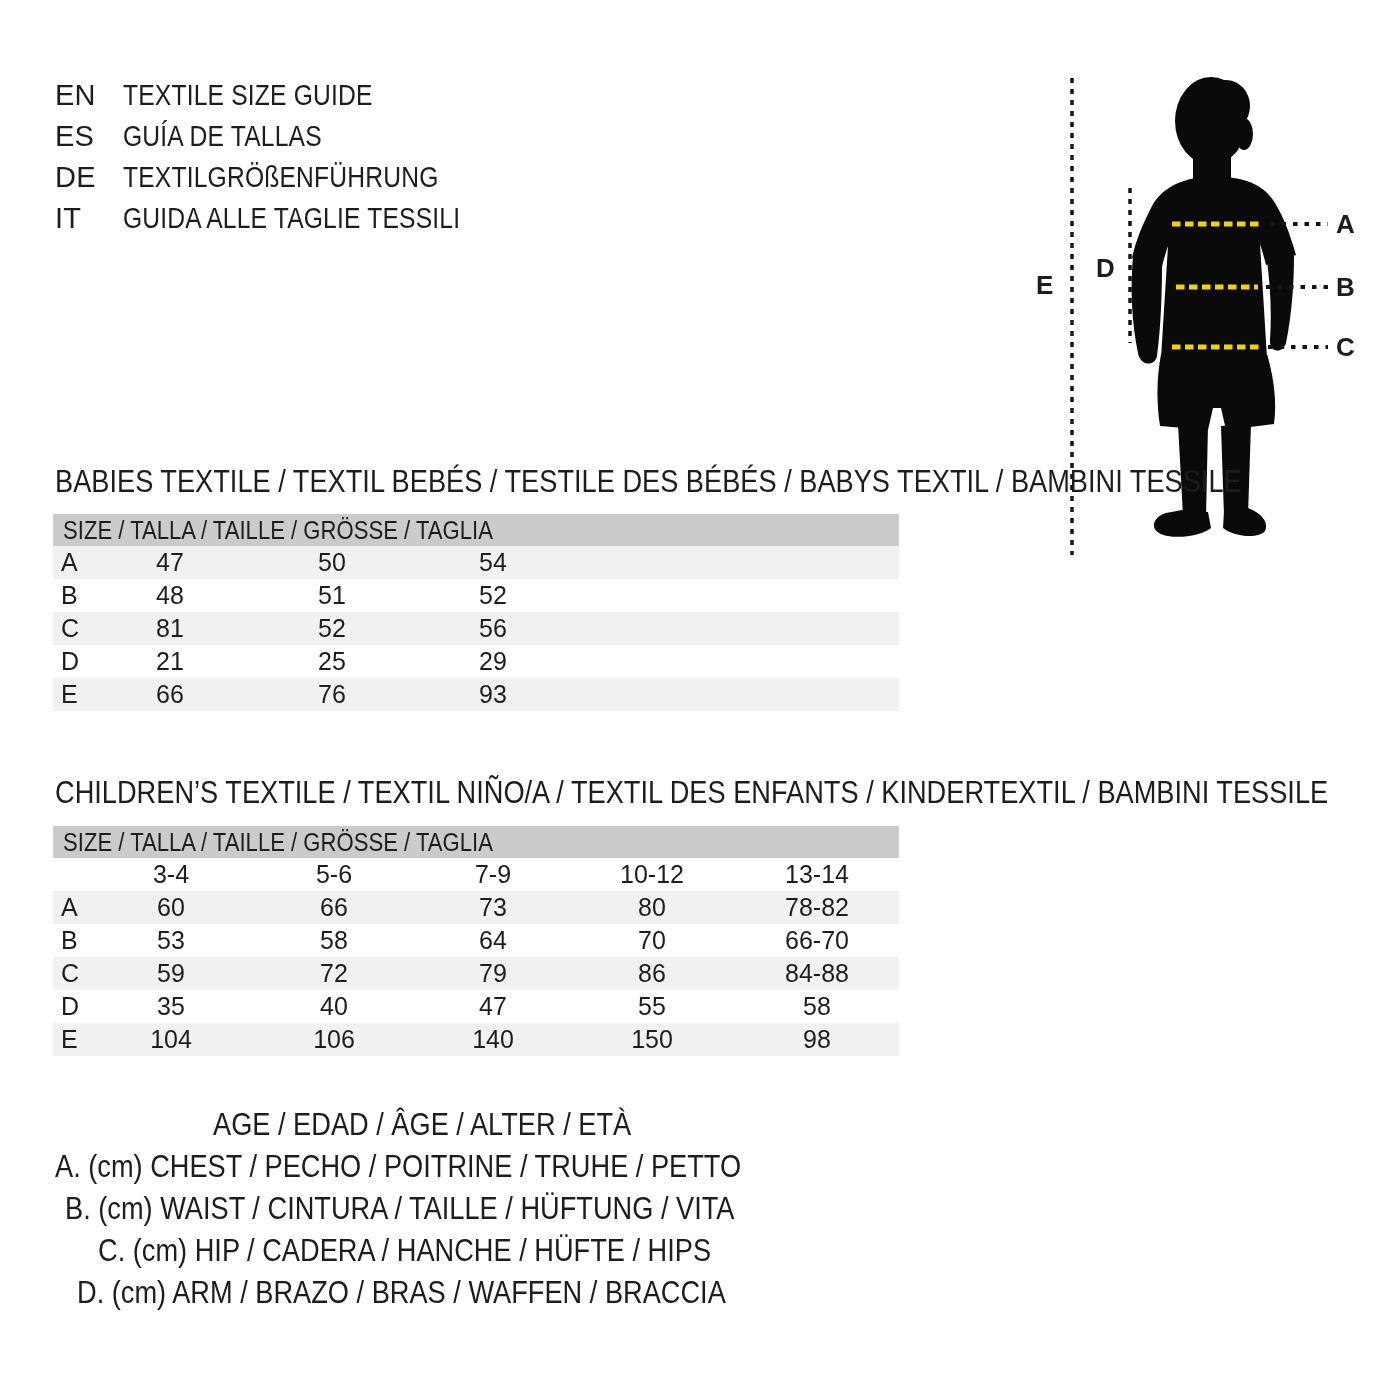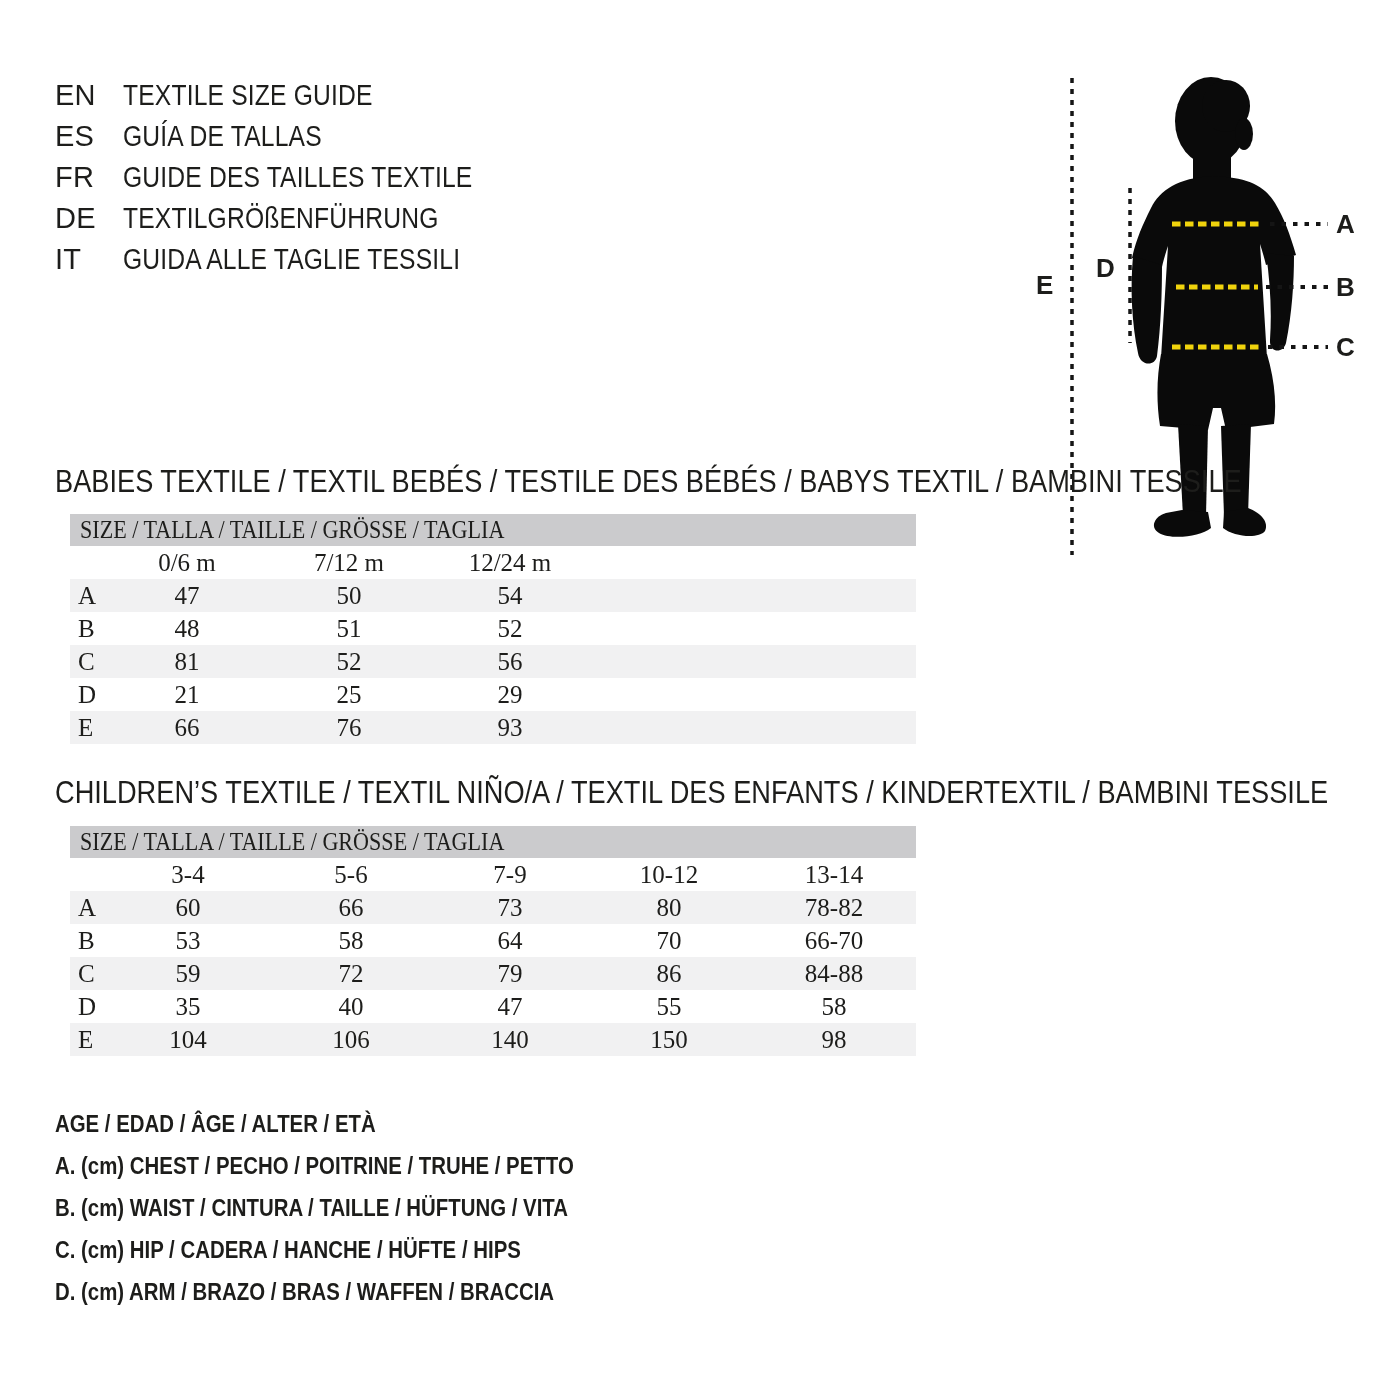--- a/index.html
+++ b/index.html
@@ -12,52 +12,48 @@
 
   
   .lang-block{position:absolute;left:55px;top:75px;}
   .lang-row{display:grid;grid-template-columns:68px auto;height:41px;align-items:center;
     font-size:29px;font-weight:400;letter-spacing:0.2px;}
 
   
   .section-title{position:absolute;left:55px;font-size:32px;font-weight:500;line-height:30px;}
 
   
-  .size-table{position:absolute;left:70px;width:846px;font-size:25px;font-family:Liberation Serif, serif;}
+  .size-table{position:absolute;left:53px;width:846px;font-size:25px;}
   .size-bar{height:32px;background:#cbcbcd;display:flex;align-items:center;padding-left:10px;
     font-size:26px;font-weight:500;}
   .trow{height:33px;display:grid;align-items:center;}
   .trow.striped{background:#f1f1f2;}
   .babies .trow{grid-template-columns:50px 134px 190px 132px 1fr;}
   .children .trow{grid-template-columns:50px 136px 190px 128px 190px 140px 1fr;}
   .rlabel{padding-left:8px;font-weight:500;}
   .cell{text-align:center;font-weight:500;}
 
   
   .legend{position:absolute;left:55px;top:1103px;}
-  .legend-line{height:42px;display:flex;align-items:center;font-size:24px;font-weight:700;}
+  .legend-line{height:42px;display:flex;align-items:center;font-size:32px;font-weight:400;justify-content:center;}
 
   
   .figure-wrap{position:absolute;left:1020px;top:60px;width:380px;height:520px;}
 </style>
 </head>
 <body>
 
 <div class="lang-block">
   <div class="lang-row">
     <span>EN</span>
     <span class="cz">TEXTILE SIZE GUIDE</span>
   </div>
   <div class="lang-row">
     <span>ES</span>
     <span class="cz">GUÍA DE TALLAS</span>
-  </div>
-  <div class="lang-row">
-    <span>FR</span>
-    <span class="cz">GUIDE DES TAILLES TEXTILE</span>
   </div>
   <div class="lang-row">
     <span>DE</span>
     <span class="cz">TEXTILGRÖßENFÜHRUNG</span>
   </div>
   <div class="lang-row">
     <span>IT</span>
     <span class="cz">GUIDA ALLE TAGLIE TESSILI</span>
   </div>
 </div>
@@ -127,27 +123,20 @@
   </svg>
 </div>
 
 <div class="section-title" style="top:466px;">
   <span class="cz">BABIES TEXTILE / TEXTIL BEBÉS / TESTILE DES BÉBÉS / BABYS TEXTIL / BAMBINI TESSILE</span>
 </div>
 <div class="size-table babies" style="top:514px;">
   <div class="size-bar">
     <span class="cz">SIZE / TALLA / TAILLE / GRÖSSE / TAGLIA</span>
   </div>
-  <div class="trow">
-    <span></span>
-    <span class="cell">0/6 m</span>
-    <span class="cell">7/12 m</span>
-    <span class="cell">12/24 m</span>
-    <span></span>
-  </div>
   <div class="trow striped">
     <span class="rlabel">A</span>
     <span class="cell">47</span>
     <span class="cell">50</span>
     <span class="cell">54</span>
       <span></span>
   </div>
   <div class="trow">
     <span class="rlabel">B</span>
     <span class="cell">48</span>

